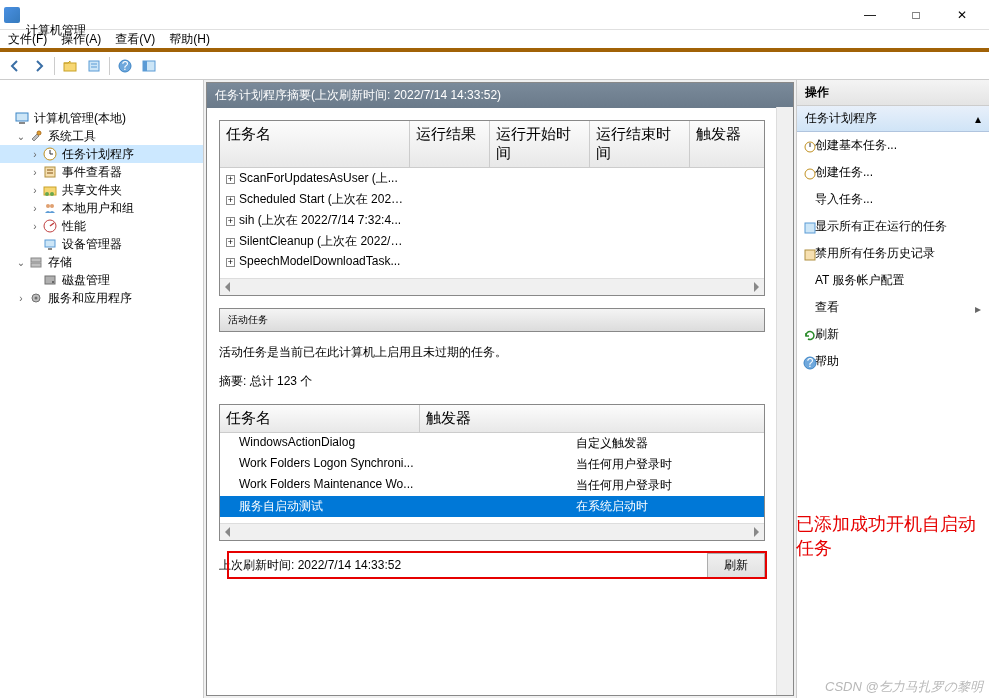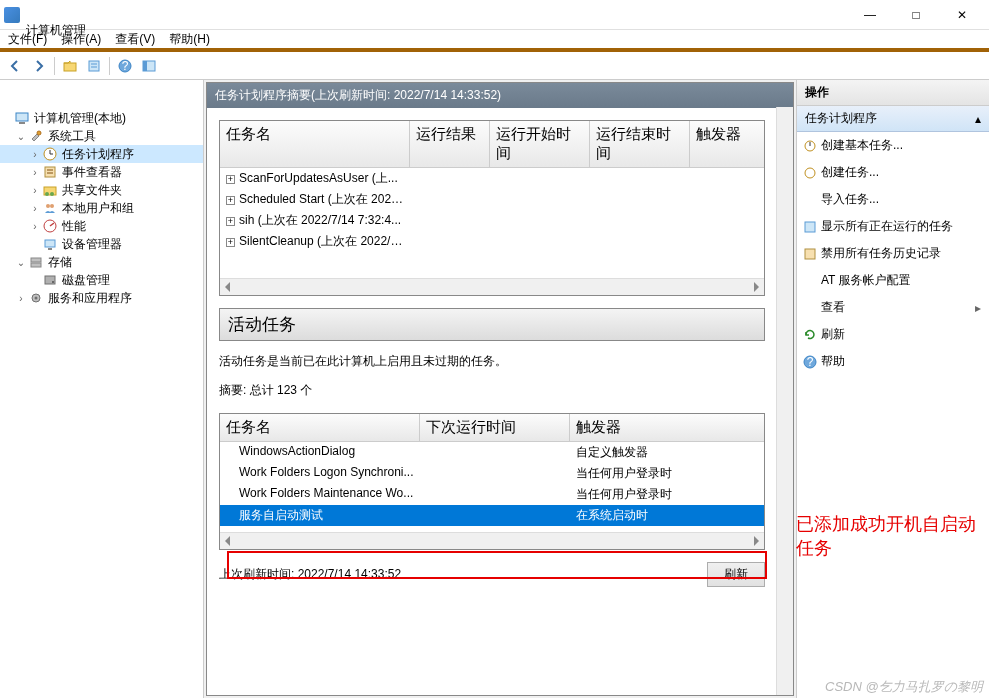--- a/index.html
+++ b/index.html
@@ -32,29 +32,29 @@
 .section { margin: 12px; }
 .tblbox { border: 1px solid #888; background: #fff; }
 .tblbox .tblhdr { display: flex; background: linear-gradient(#fcfcfc,#e8e8e8); border-bottom: 1px solid #ccc; }
 .tblbox .th { padding: 4px 6px; border-right: 1px solid #ccc; font-size: 15px; }
 .tblbox .tbody { height: 110px; overflow: auto; }
 .tblbox .tr { display: flex; padding: 1px 0; }
 .tblbox .td { padding: 1px 6px; font-size: 12px; white-space: nowrap; overflow: hidden; text-overflow: ellipsis; }
 .tblbox .tr.selected { background: #0078d7; color: #fff; }
 .plus { display: inline-block; width: 9px; height: 9px; border: 1px solid #888; line-height: 7px; text-align: center; font-size: 9px; margin-right: 4px; background: #fff; color: #000; }
 .plus.empty { border: none; background: transparent; }
-.active-hdr { background: linear-gradient(#f4f4f4,#dcdcdc); border: 1px solid #888; padding: 4px 8px; font-size: 17px; }
+.active-hdr { background: linear-gradient(#f4f4f4,#dcdcdc); border: 1px solid #888; padding: 4px 8px; font-size: 10px; }
 .desc { margin: 12px 0; font-size: 12px; }
 .summary-line { margin-bottom: 14px; font-size: 12px; }
 .bottom-bar { display: flex; align-items: center; justify-content: space-between; margin-top: 8px; padding: 4px 0; }
 .btn { border: 1px solid #adadad; background: linear-gradient(#f0f0f0,#e1e1e1); padding: 3px 16px; cursor: pointer; font-size: 12px; }
 .actionspanel { width: 192px; background: #fff; display: flex; flex-direction: column; }
 .actionspanel .aph { background: linear-gradient(#f4f4f4,#e4e4e4); border-bottom: 1px solid #ccc; padding: 4px 8px; font-weight: bold; font-size: 12px; }
 .actionspanel .apsub { background: linear-gradient(#e8f0fa,#d0e4f7); border-bottom: 1px solid #b0c4de; padding: 4px 8px; font-size: 12px; display: flex; justify-content: space-between; align-items: center; }
-.actionspanel .aitem { display: flex; align-items: center; padding: 5px 8px 5px 24px; cursor: pointer; font-size: 12px; position: relative; }
+.actionspanel .aitem { display: flex; align-items: flex-end; padding: 5px 8px 5px 18px; cursor: pointer; font-size: 12px; position: relative; }
 .actionspanel .aicon { position: absolute; left: 6px; width: 14px; height: 14px; display: flex; align-items: center; justify-content: center; }
 .actionspanel .aitem .arrow { margin-left: auto; color: #666; }
 .redbox { position: absolute; border: 2px solid #e60000; pointer-events: none; }
 .annot { position: absolute; color: #e60000; font-size: 18px; font-family: SimSun, serif; pointer-events: none; }
 .watermark { position: absolute; right: 6px; bottom: 2px; color: #b8b8b8; font-size: 13px; font-style: italic; }
 .vscroll-stub { position: absolute; right: 0; top: 0; bottom: 0; width: 17px; background: #f0f0f0; border-left: 1px solid #ddd; }
 .hscroll-stub { height: 17px; background: #f0f0f0; border-top: 1px solid #ddd; position: relative; }
 .hscroll-stub::before, .hscroll-stub::after { content: ''; position: absolute; top: 3px; width: 0; height: 0; border-top: 5px solid transparent; border-bottom: 5px solid transparent; }
 .hscroll-stub::before { left: 5px; border-right: 5px solid #888; }
 .hscroll-stub::after { right: 5px; border-left: 5px solid #888; }
@@ -307,39 +307,39 @@
                 <div class="td" style="flex:1"></div>
               </div>
               <div class="tr">
                 <div class="td" style="width:190px"><span class="plus">+</span>SilentCleanup (上次在 2022/7...</div>
                 <div class="td" style="width:80px"></div>
                 <div class="td" style="width:100px"></div>
                 <div class="td" style="width:100px"></div>
                 <div class="td" style="flex:1"></div>
               </div>
               <div class="tr">
+                <div class="td" style="width:190px"><span class="plus">+</span>SpeechModelDownloadTask...</div>
                 <div class="td" style="width:80px"></div>
                 <div class="td" style="width:100px"></div>
                 <div class="td" style="width:100px"></div>
                 <div class="td" style="flex:1"></div>
               </div>
             </div>
           <div class="hscroll-stub"></div>
         </div>
       </div>
 
       <div class="section" style="margin-right:28px;">
         <div class="active-hdr">活动任务</div>
         <div class="desc">活动任务是当前已在此计算机上启用且未过期的任务。</div>
         <div class="summary-line">摘要: 总计 123 个</div>
 
         <div class="tblbox" style="position:relative;">
           <div class="tblhdr">
             <div class="th" style="width:200px">任务名</div>
-            <div class="th" style="width:150px">下次运行时间</div>
             <div class="th" style="flex:1;border-right:none">触发器</div>
           </div>
           <div class="tbody" id="active-body" style="height:90px;">
               <div class="tr">
                 <div class="td" style="width:200px"><span class="plus empty"></span>WindowsActionDialog</div>
                 <div class="td" style="width:150px"></div>
                 <div class="td" style="flex:1">自定义触发器</div>
               </div>
               <div class="tr">
                 <div class="td" style="width:200px"><span class="plus empty"></span>Work Folders Logon Synchroni...</div>

